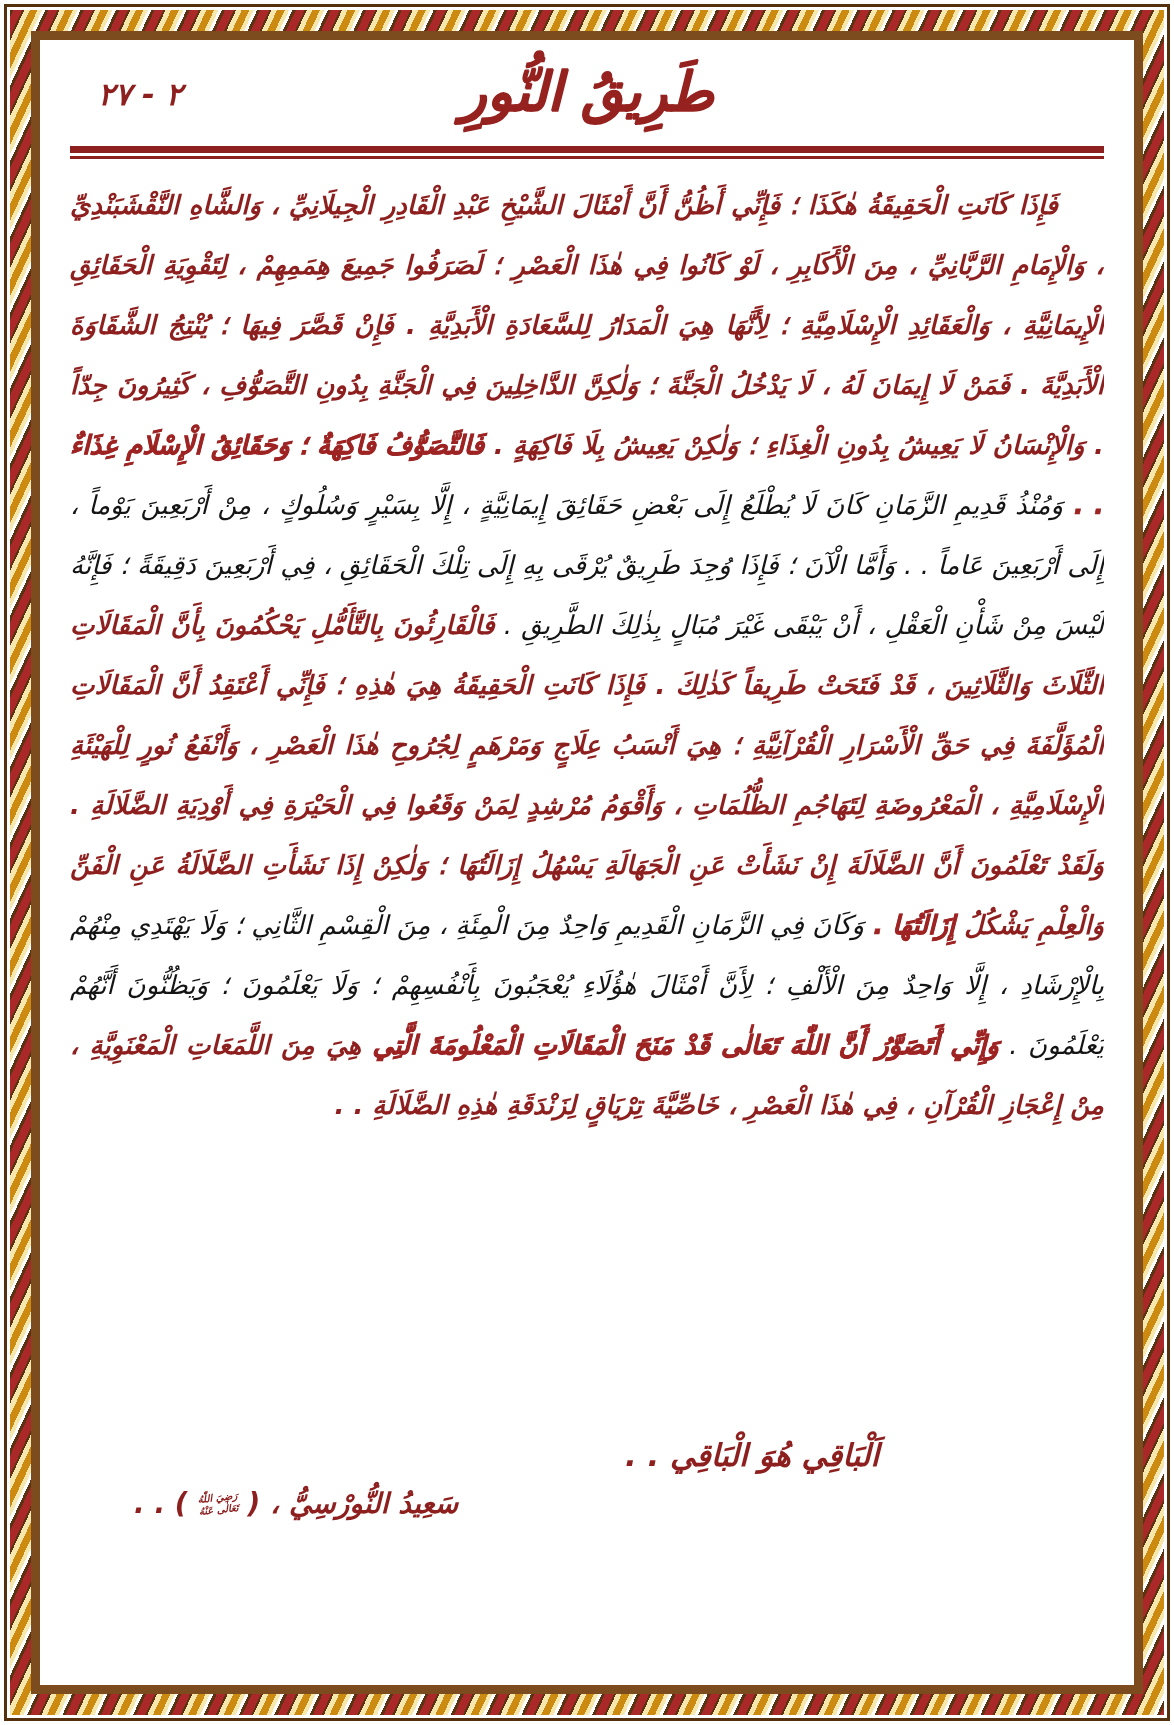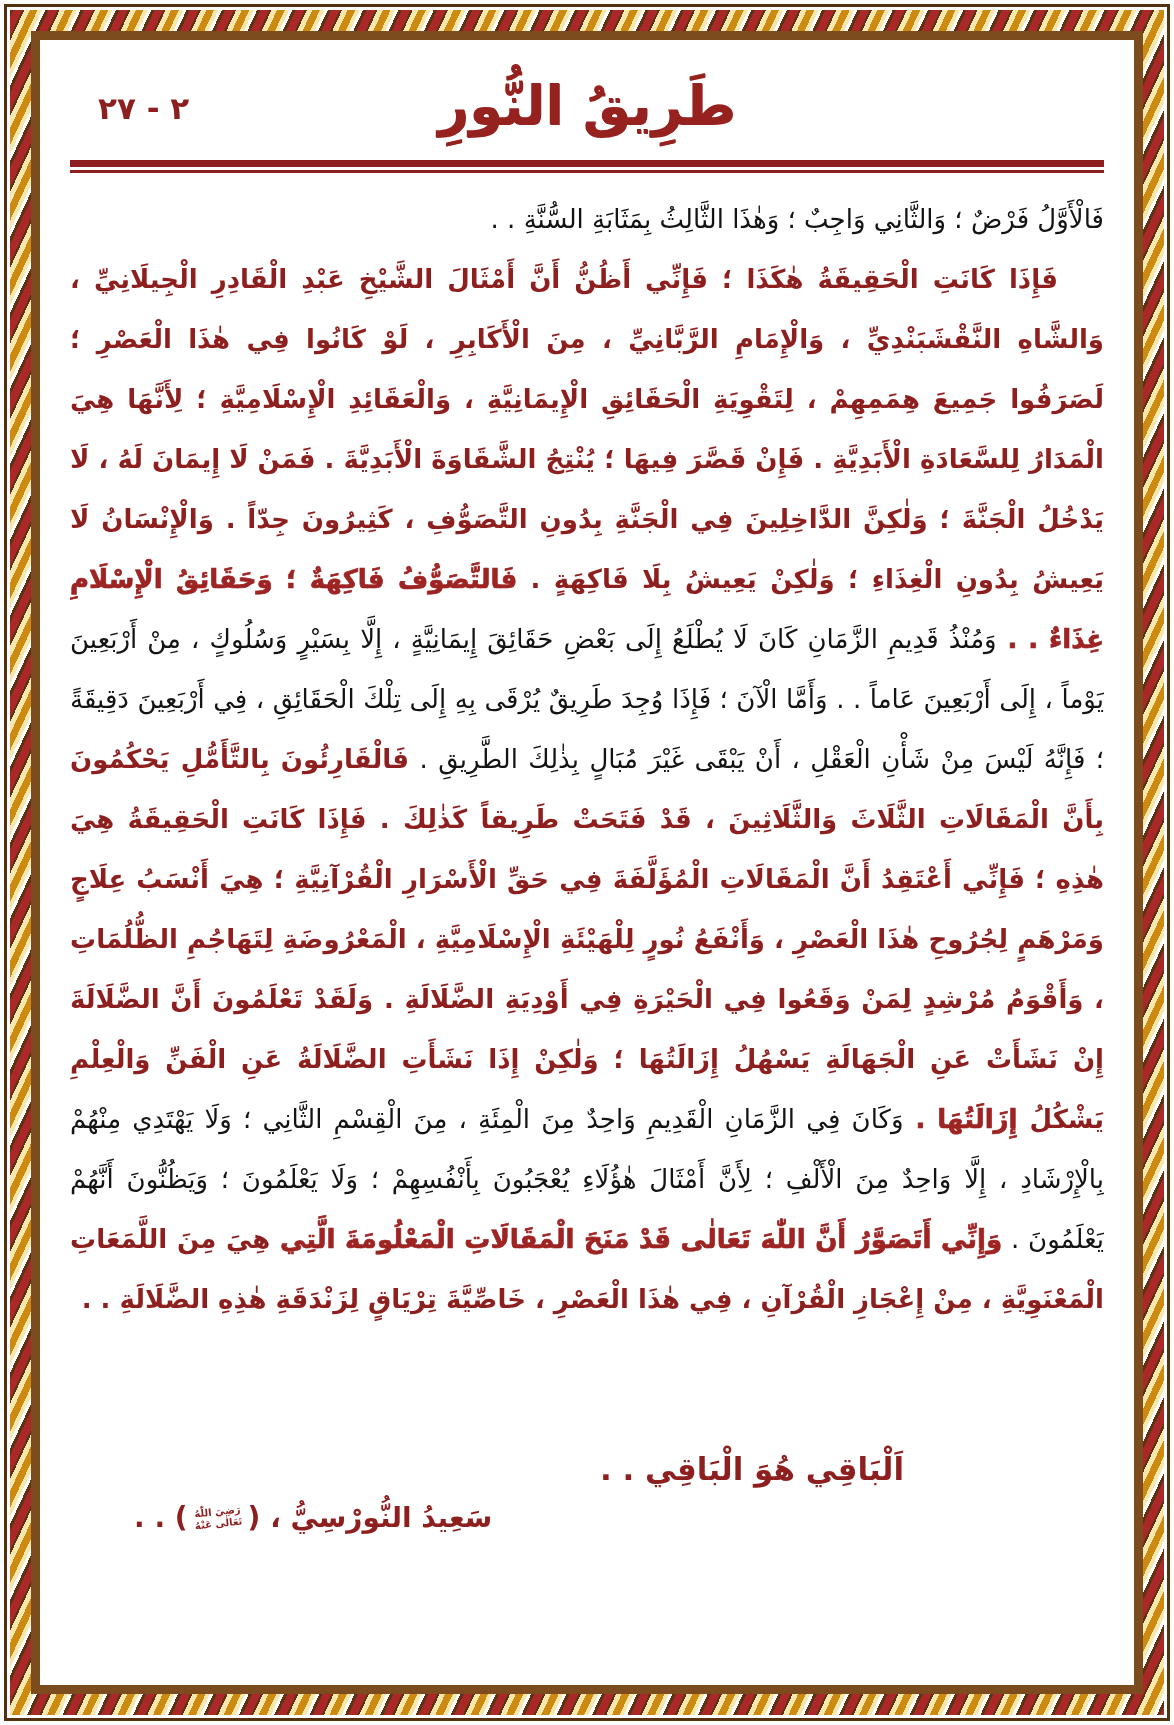--- a/index.html
+++ b/index.html
@@ -14,21 +14,21 @@
     background: repeating-linear-gradient(115deg,
       #5b3212 0 3px,
       var(--frame-red,#ab2828) 3px 11px,
       #5b3212 11px 13px,
       var(--frame-cream,#f6e8ac) 13px 18px,
       var(--frame-gold,#cd8a10) 18px 25px,
       var(--frame-cream,#f6e8ac) 25px 29px,
       #ffffff 29px 32px);
   }
   .frame-inner { height:100%; border:9px solid var(--frame-brown,#7c4b1e); background:#fff; overflow:hidden; }
-  .content { height:100%; padding:18px 30px 0 30px; direction:rtl; }
+  .content { height:100%; padding:4px 30px 0 30px; direction:rtl;font-style:italic; }
 
   .header-row { position:relative; height:96px; }
   .page-number {
     position:absolute; left:28px; top:32px;
     font-size:31px; font-weight:bold; letter-spacing:2px;
     color:var(--red-text,#8e1f1f); direction:rtl;
   }
   .page-title {
     text-align:center; padding-top:16px;
     font-size:54px; font-weight:bold;
@@ -84,21 +84,20 @@
         <div class="content">
 
           <div class="header-row">
             <span class="page-number">٢ - ٢٧</span>
             <div class="page-title">طَرِيقُ النُّورِ</div>
           </div>
 
           <div class="header-rule"></div>
 
           <div class="body-text">
-              <p class="para"><span class="seg-black">فَالْأَوَّلُ فَرْضٌ ؛ وَالثَّانِي وَاجِبٌ ؛ وَهٰذَا الثَّالِثُ بِمَثَابَةِ السُّنَّةِ . .</span></p>
               <p class="para indent"><span class="seg-red">فَإِذَا كَانَتِ الْحَقِيقَةُ هٰكَذَا ؛ فَإِنِّي أَظُنُّ أَنَّ أَمْثَالَ الشَّيْخِ عَبْدِ الْقَادِرِ الْجِيلَانِيِّ ، وَالشَّاهِ النَّقْشَبَنْدِيِّ ، وَالْإِمَامِ الرَّبَّانِيِّ ، مِنَ الْأَكَابِرِ ، لَوْ كَانُوا فِي هٰذَا الْعَصْرِ ؛ لَصَرَفُوا جَمِيعَ هِمَمِهِمْ ، لِتَقْوِيَةِ الْحَقَائِقِ الْإِيمَانِيَّةِ ، وَالْعَقَائِدِ الْإِسْلَامِيَّةِ ؛ لِأَنَّهَا هِيَ الْمَدَارُ لِلسَّعَادَةِ الْأَبَدِيَّةِ . فَإِنْ قَصَّرَ فِيهَا ؛ يُنْتِجُ الشَّقَاوَةَ الْأَبَدِيَّةَ . فَمَنْ لَا إِيمَانَ لَهُ ، لَا يَدْخُلُ الْجَنَّةَ ؛ وَلٰكِنَّ الدَّاخِلِينَ فِي الْجَنَّةِ بِدُونِ التَّصَوُّفِ ، كَثِيرُونَ جِدّاً . وَالْإِنْسَانُ لَا يَعِيشُ بِدُونِ الْغِذَاءِ ؛ وَلٰكِنْ يَعِيشُ بِلَا فَاكِهَةٍ . </span><span class="seg-red-bold">فَالتَّصَوُّفُ فَاكِهَةٌ ؛ وَحَقَائِقُ الْإِسْلَامِ غِذَاءٌ . . </span><span class="seg-black">وَمُنْذُ قَدِيمِ الزَّمَانِ كَانَ لَا يُطْلَعُ إِلَى بَعْضِ حَقَائِقَ إِيمَانِيَّةٍ ، إِلَّا بِسَيْرٍ وَسُلُوكٍ ، مِنْ أَرْبَعِينَ يَوْماً ، إِلَى أَرْبَعِينَ عَاماً . . وَأَمَّا الْآنَ ؛ فَإِذَا وُجِدَ طَرِيقٌ يُرْقَى بِهِ إِلَى تِلْكَ الْحَقَائِقِ ، فِي أَرْبَعِينَ دَقِيقَةً ؛ فَإِنَّهُ لَيْسَ مِنْ شَأْنِ الْعَقْلِ ، أَنْ يَبْقَى غَيْرَ مُبَالٍ بِذٰلِكَ الطَّرِيقِ . </span><span class="seg-red">فَالْقَارِئُونَ بِالتَّأَمُّلِ يَحْكُمُونَ بِأَنَّ الْمَقَالَاتِ الثَّلَاثَ وَالثَّلَاثِينَ ، قَدْ فَتَحَتْ طَرِيقاً كَذٰلِكَ . فَإِذَا كَانَتِ الْحَقِيقَةُ هِيَ هٰذِهِ ؛ فَإِنِّي أَعْتَقِدُ أَنَّ الْمَقَالَاتِ الْمُؤَلَّفَةَ فِي حَقِّ الْأَسْرَارِ الْقُرْآنِيَّةِ ؛ هِيَ أَنْسَبُ عِلَاجٍ وَمَرْهَمٍ لِجُرُوحِ هٰذَا الْعَصْرِ ، وَأَنْفَعُ نُورٍ لِلْهَيْئَةِ الْإِسْلَامِيَّةِ ، الْمَعْرُوضَةِ لِتَهَاجُمِ الظُّلُمَاتِ ، وَأَقْوَمُ مُرْشِدٍ لِمَنْ وَقَعُوا فِي الْحَيْرَةِ فِي أَوْدِيَةِ الضَّلَالَةِ . وَلَقَدْ تَعْلَمُونَ أَنَّ الضَّلَالَةَ إِنْ نَشَأَتْ عَنِ الْجَهَالَةِ يَسْهُلُ إِزَالَتُهَا ؛ وَلٰكِنْ إِذَا نَشَأَتِ الضَّلَالَةُ عَنِ الْفَنِّ وَالْعِلْمِ يَشْكُلُ </span><span class="seg-red-bold">إِزَالَتُهَا . </span><span class="seg-black">وَكَانَ فِي الزَّمَانِ الْقَدِيمِ وَاحِدٌ مِنَ الْمِئَةِ ، مِنَ الْقِسْمِ الثَّانِي ؛ وَلَا يَهْتَدِي مِنْهُمْ بِالْإِرْشَادِ ، إِلَّا وَاحِدٌ مِنَ الْأَلْفِ ؛ لِأَنَّ أَمْثَالَ هٰؤُلَاءِ يُعْجَبُونَ بِأَنْفُسِهِمْ ؛ وَلَا يَعْلَمُونَ ؛ وَيَظُنُّونَ أَنَّهُمْ يَعْلَمُونَ . </span><span class="seg-red-bold">وَإِنِّي أَتَصَوَّرُ أَنَّ اللّٰهَ تَعَالٰى قَدْ مَنَحَ الْمَقَالَاتِ الْمَعْلُومَةَ الَّتِي </span><span class="seg-red">هِيَ مِنَ اللَّمَعَاتِ الْمَعْنَوِيَّةِ ، مِنْ إِعْجَازِ الْقُرْآنِ ، فِي هٰذَا الْعَصْرِ ، خَاصِّيَّةَ تِرْيَاقٍ لِزَنْدَقَةِ هٰذِهِ الضَّلَالَةِ . .</span></p>
             </div>
 
           <div class="closing">اَلْبَاقِي هُوَ الْبَاقِي . .</div>
 
           <div class="signature">
             <span>سَعِيدُ النُّورْسِيُّ ،</span>
             <span>(</span><span class="seal"><span>رَضِيَ اللّٰهُ</span><br><span>تَعَالٰى عَنْهُ</span></span><span>)</span>
             <span>. .</span>
           </div>

